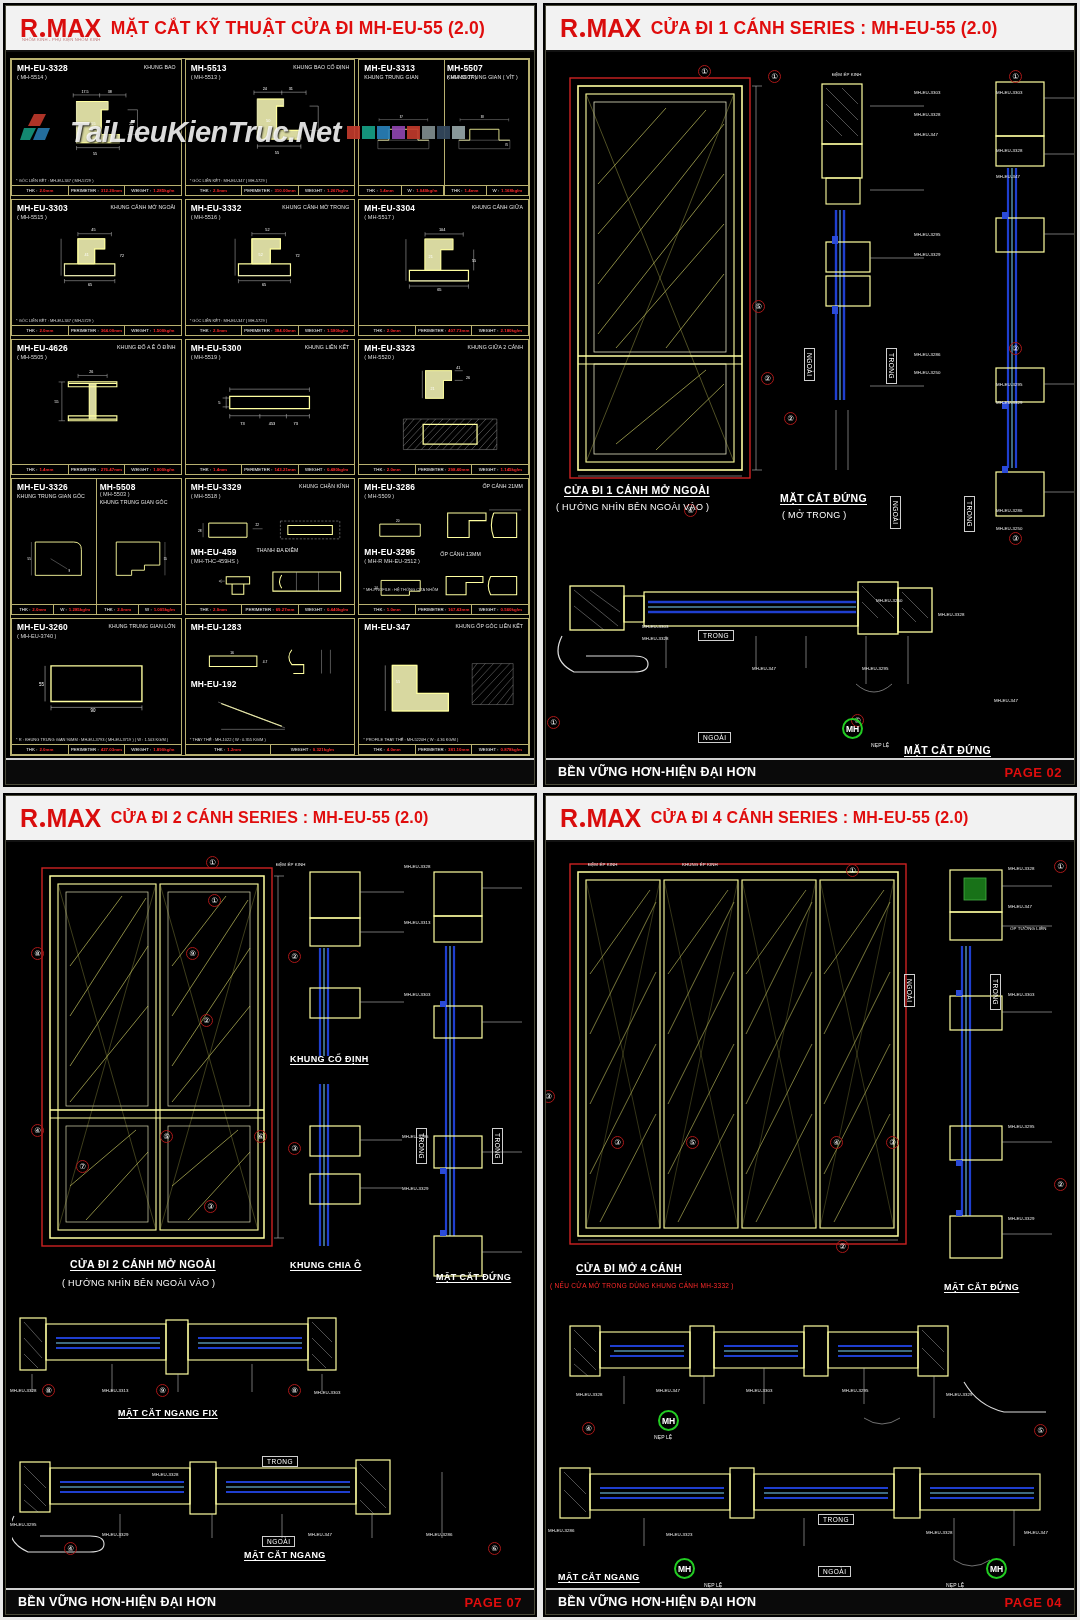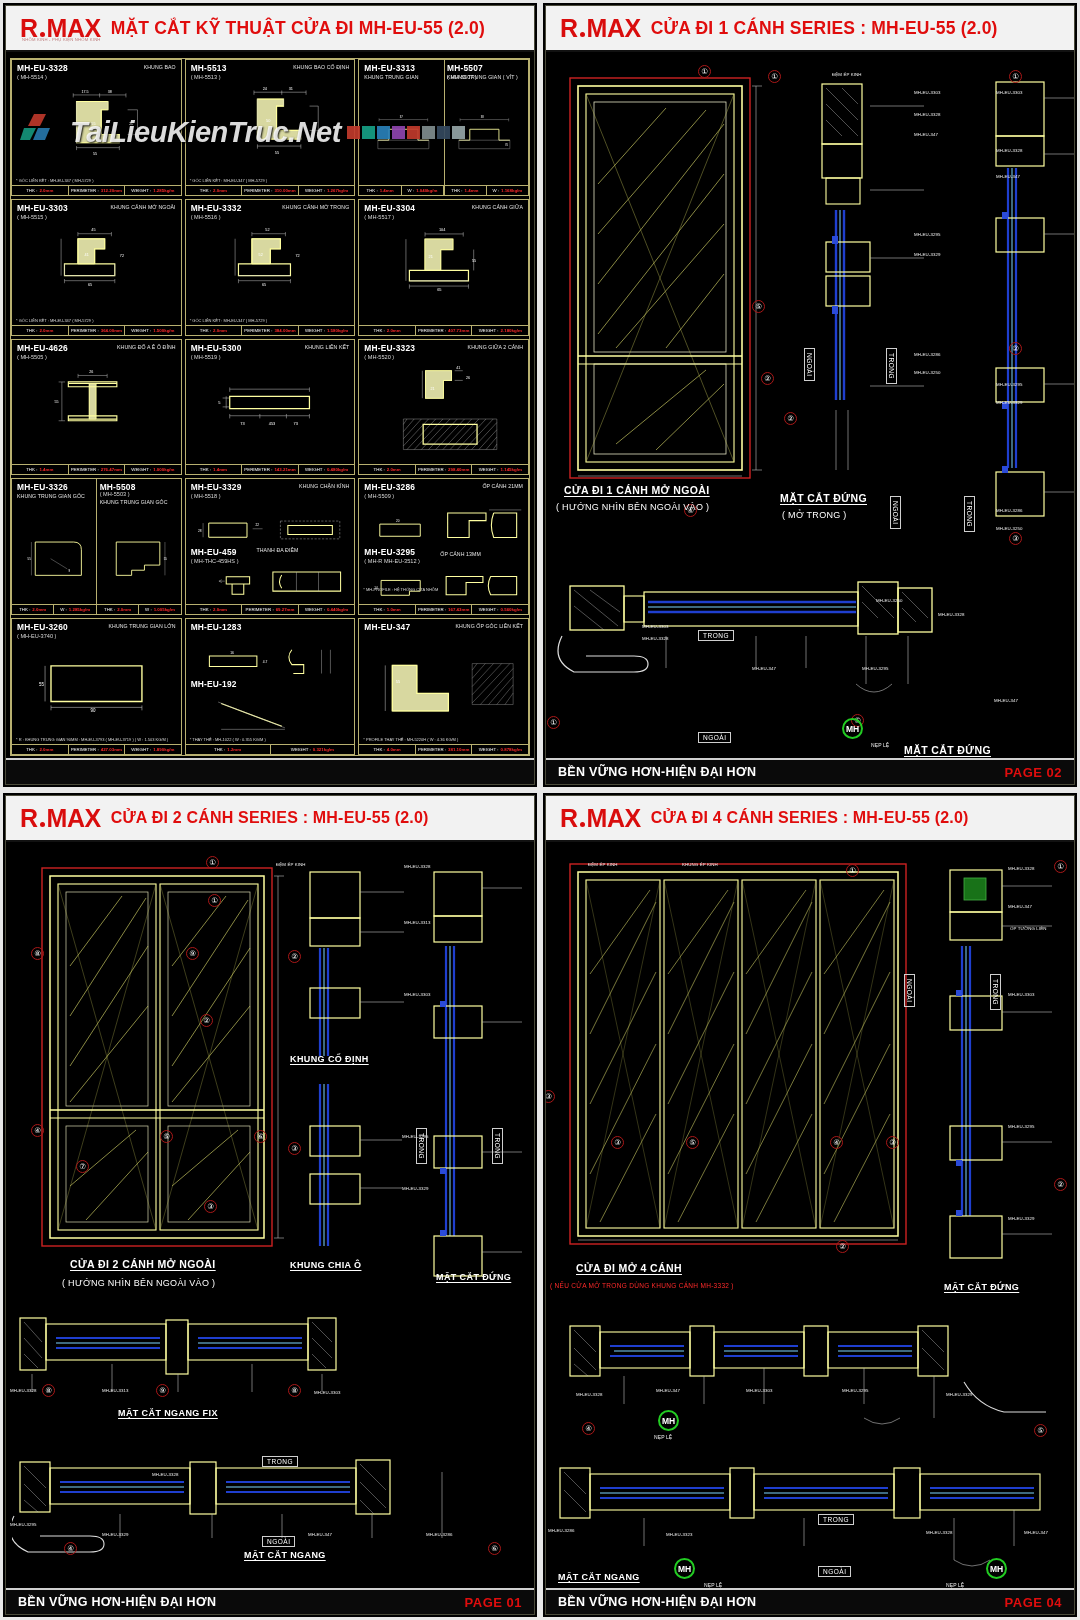--- a/index.html
+++ b/index.html
@@ -1007,21 +1007,21 @@
         <div class="tagtxt" style="left:146px;top:630px;">MH-EU-3328</div>
         <div class="boxtxt" style="left:256px;top:614px;">TRONG</div>
         <div class="boxtxt" style="left:256px;top:694px;">NGOÀI</div>
         <div class="bub dark" style="left:58px;top:700px;">④</div>
         <div class="bub dark" style="left:482px;top:700px;">⑥</div>
         <div class="clabel sm" style="left:238px;top:708px;">MẶT CẮT NGANG</div>
       </div>
 
       <div class="ftr">
         <div class="ftr-tag">BỀN VỮNG HƠN-HIỆN ĐẠI HƠN</div>
-        <div class="ftr-page">PAGE 01</div>
+        <div class="ftr-page">PAGE 07</div>
       </div>
     </div>
   </div>
 
   <div class="panel">
     <div class="panel-inner">
       <div class="hdr">
         <div class="logo">
           <span class="logo-r">R</span>
           <span class="logo-dot"></span>

